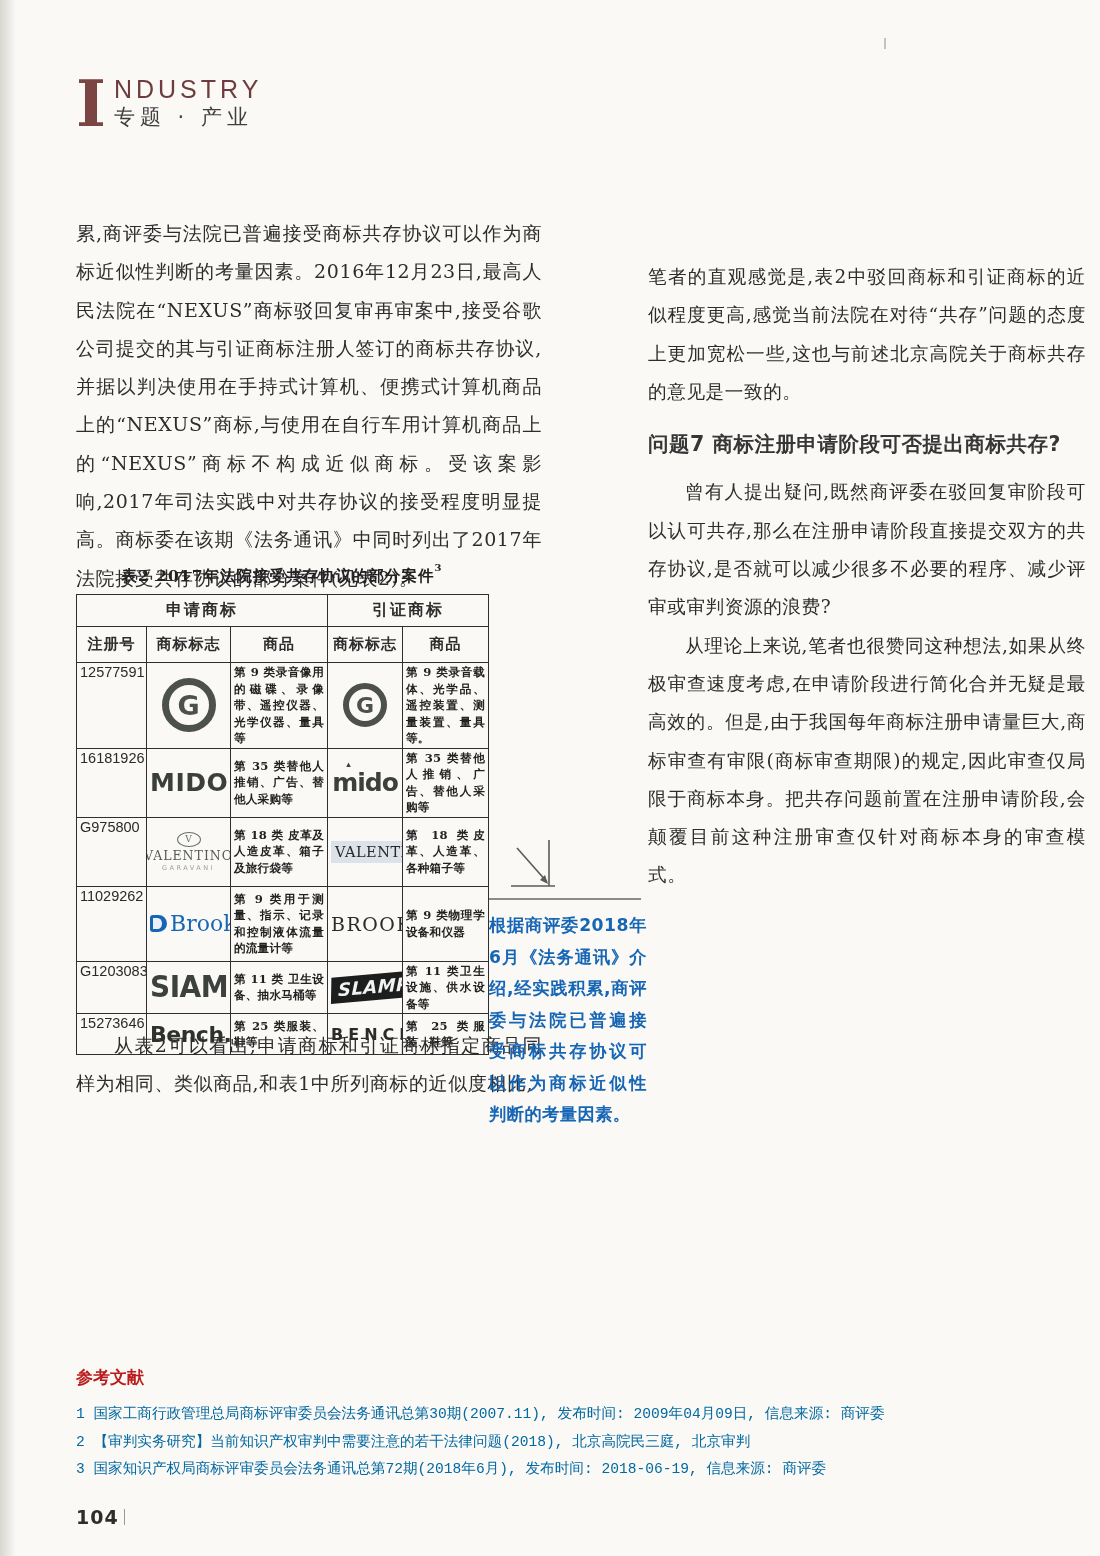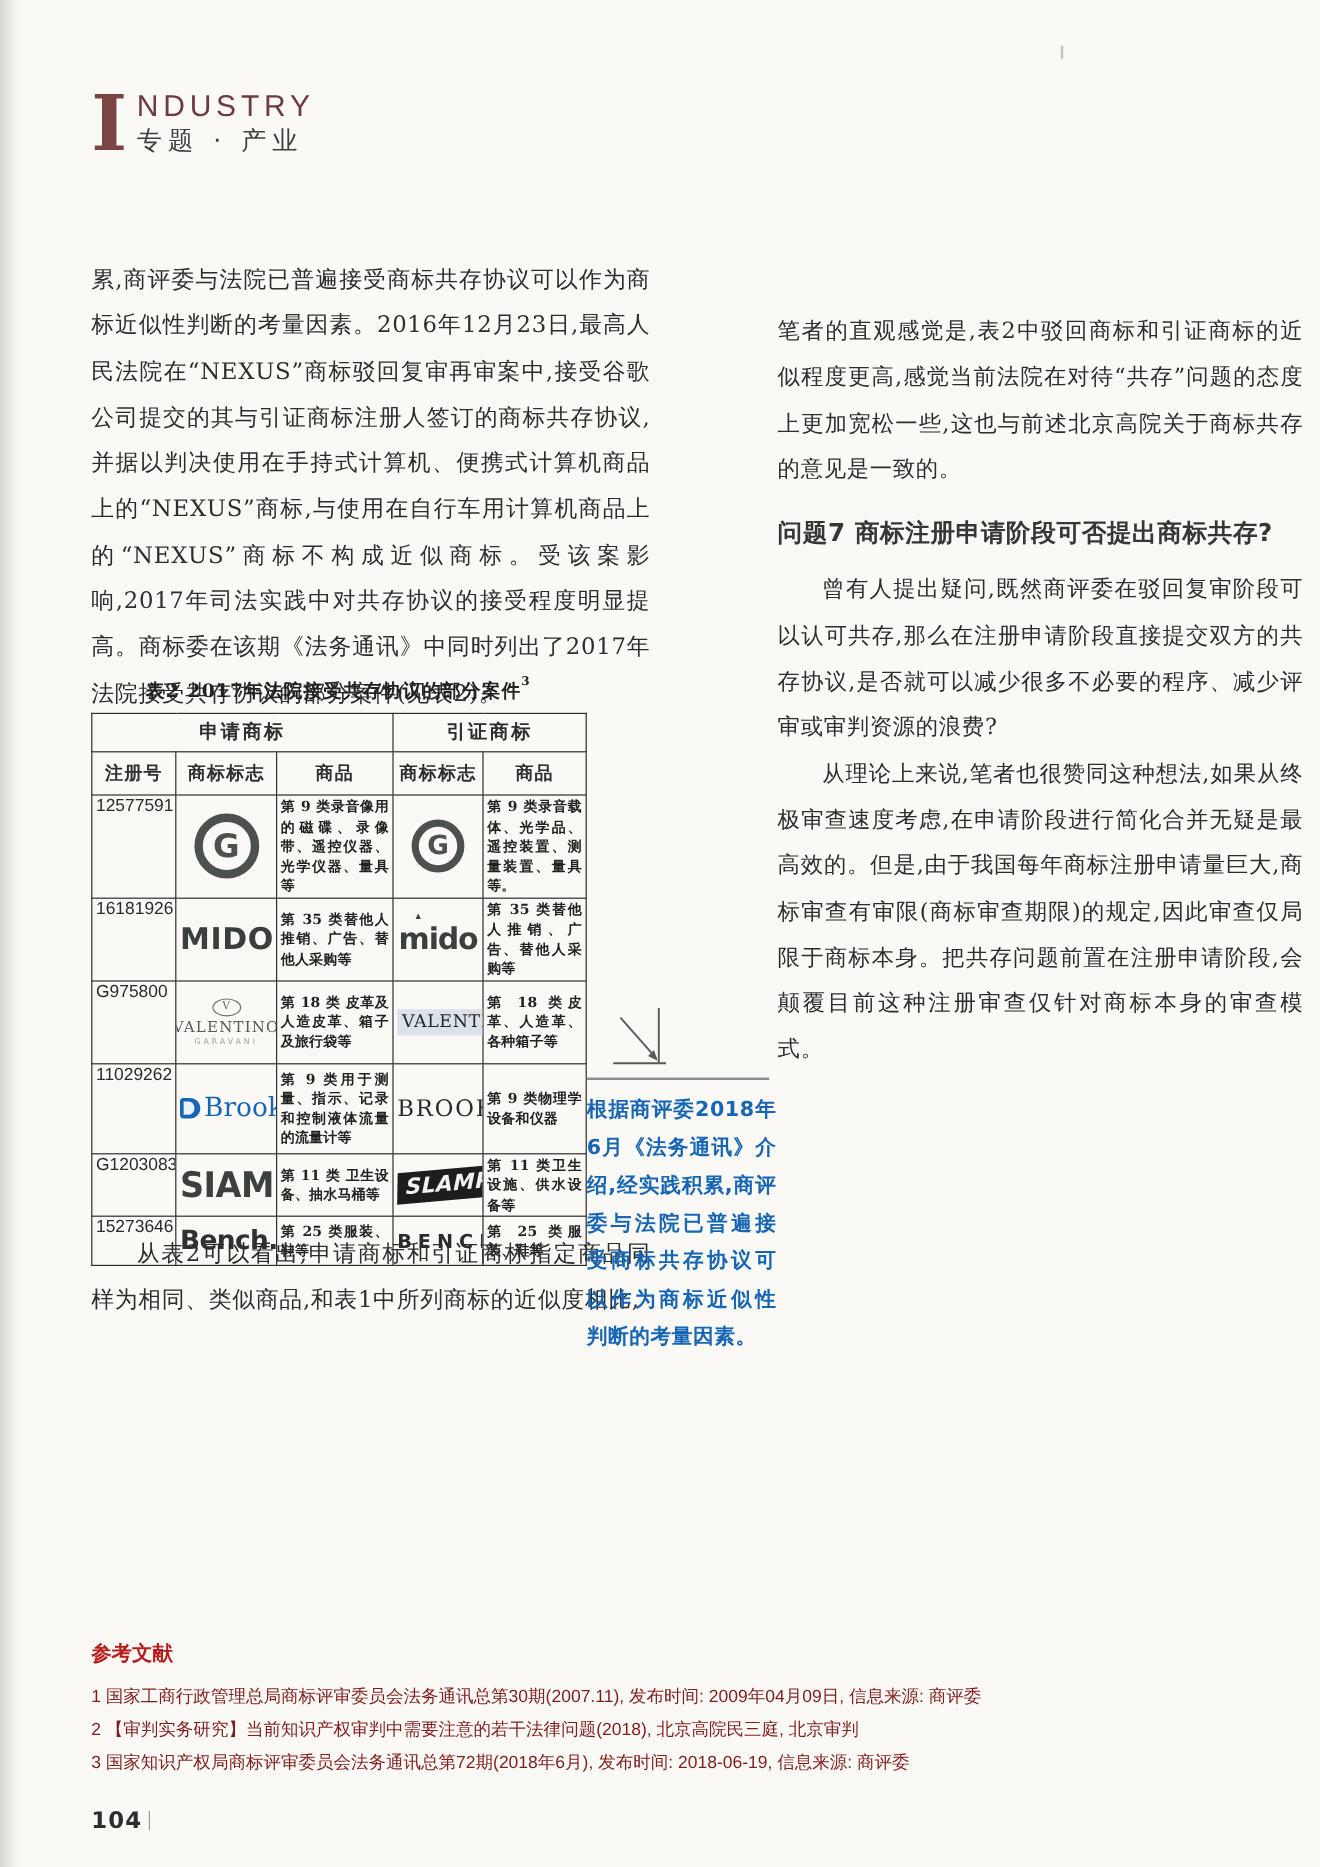--- a/index.html
+++ b/index.html
@@ -109,21 +109,21 @@
   .rc-heading{ font-family:"DejaVu Sans","Liberation Sans",sans-serif; font-weight:bold;
     font-size:20.5px; color:#363636; margin:14px 0 10px 0; letter-spacing:0.5px; }
   .ip-mark{ display:inline-block; font-family:"DejaVu Serif",serif; font-weight:bold;
     color:#8a3b3b; font-size:16px; letter-spacing:-1px; border:1.5px solid #8a3b3b;
     line-height:14px; padding:0 2px; transform:translateY(-1px); }
 
   
   .references{ position:absolute; left:76px; top:1366px; width:990px; }
   .ref-heading{ font-family:"DejaVu Sans","Liberation Sans",sans-serif; font-weight:bold;
     font-size:17px; color:#b91c1c; margin-bottom:12px; }
-  .ref-item{ font-size:14.6px; line-height:27.5px; color:#7f1d1d; font-family:Liberation Sans, sans-serif; }
+  .ref-item{ font-size:14.6px; line-height:27.5px; color:#0369a1; font-family:Liberation Mono, monospace; }
 
   
   .page-number{ position:absolute; left:76px; top:1506px; display:flex; align-items:center;
     font-family:"DejaVu Sans",sans-serif; }
   .pn-num{ font-weight:bold; font-size:19px; color:#2d2d2d; letter-spacing:1px; }
   .pn-bar{ width:1.5px; height:16px; background:#9a9a9a; margin-left:5px; }
 </style>
 </head>
 <body>
 

